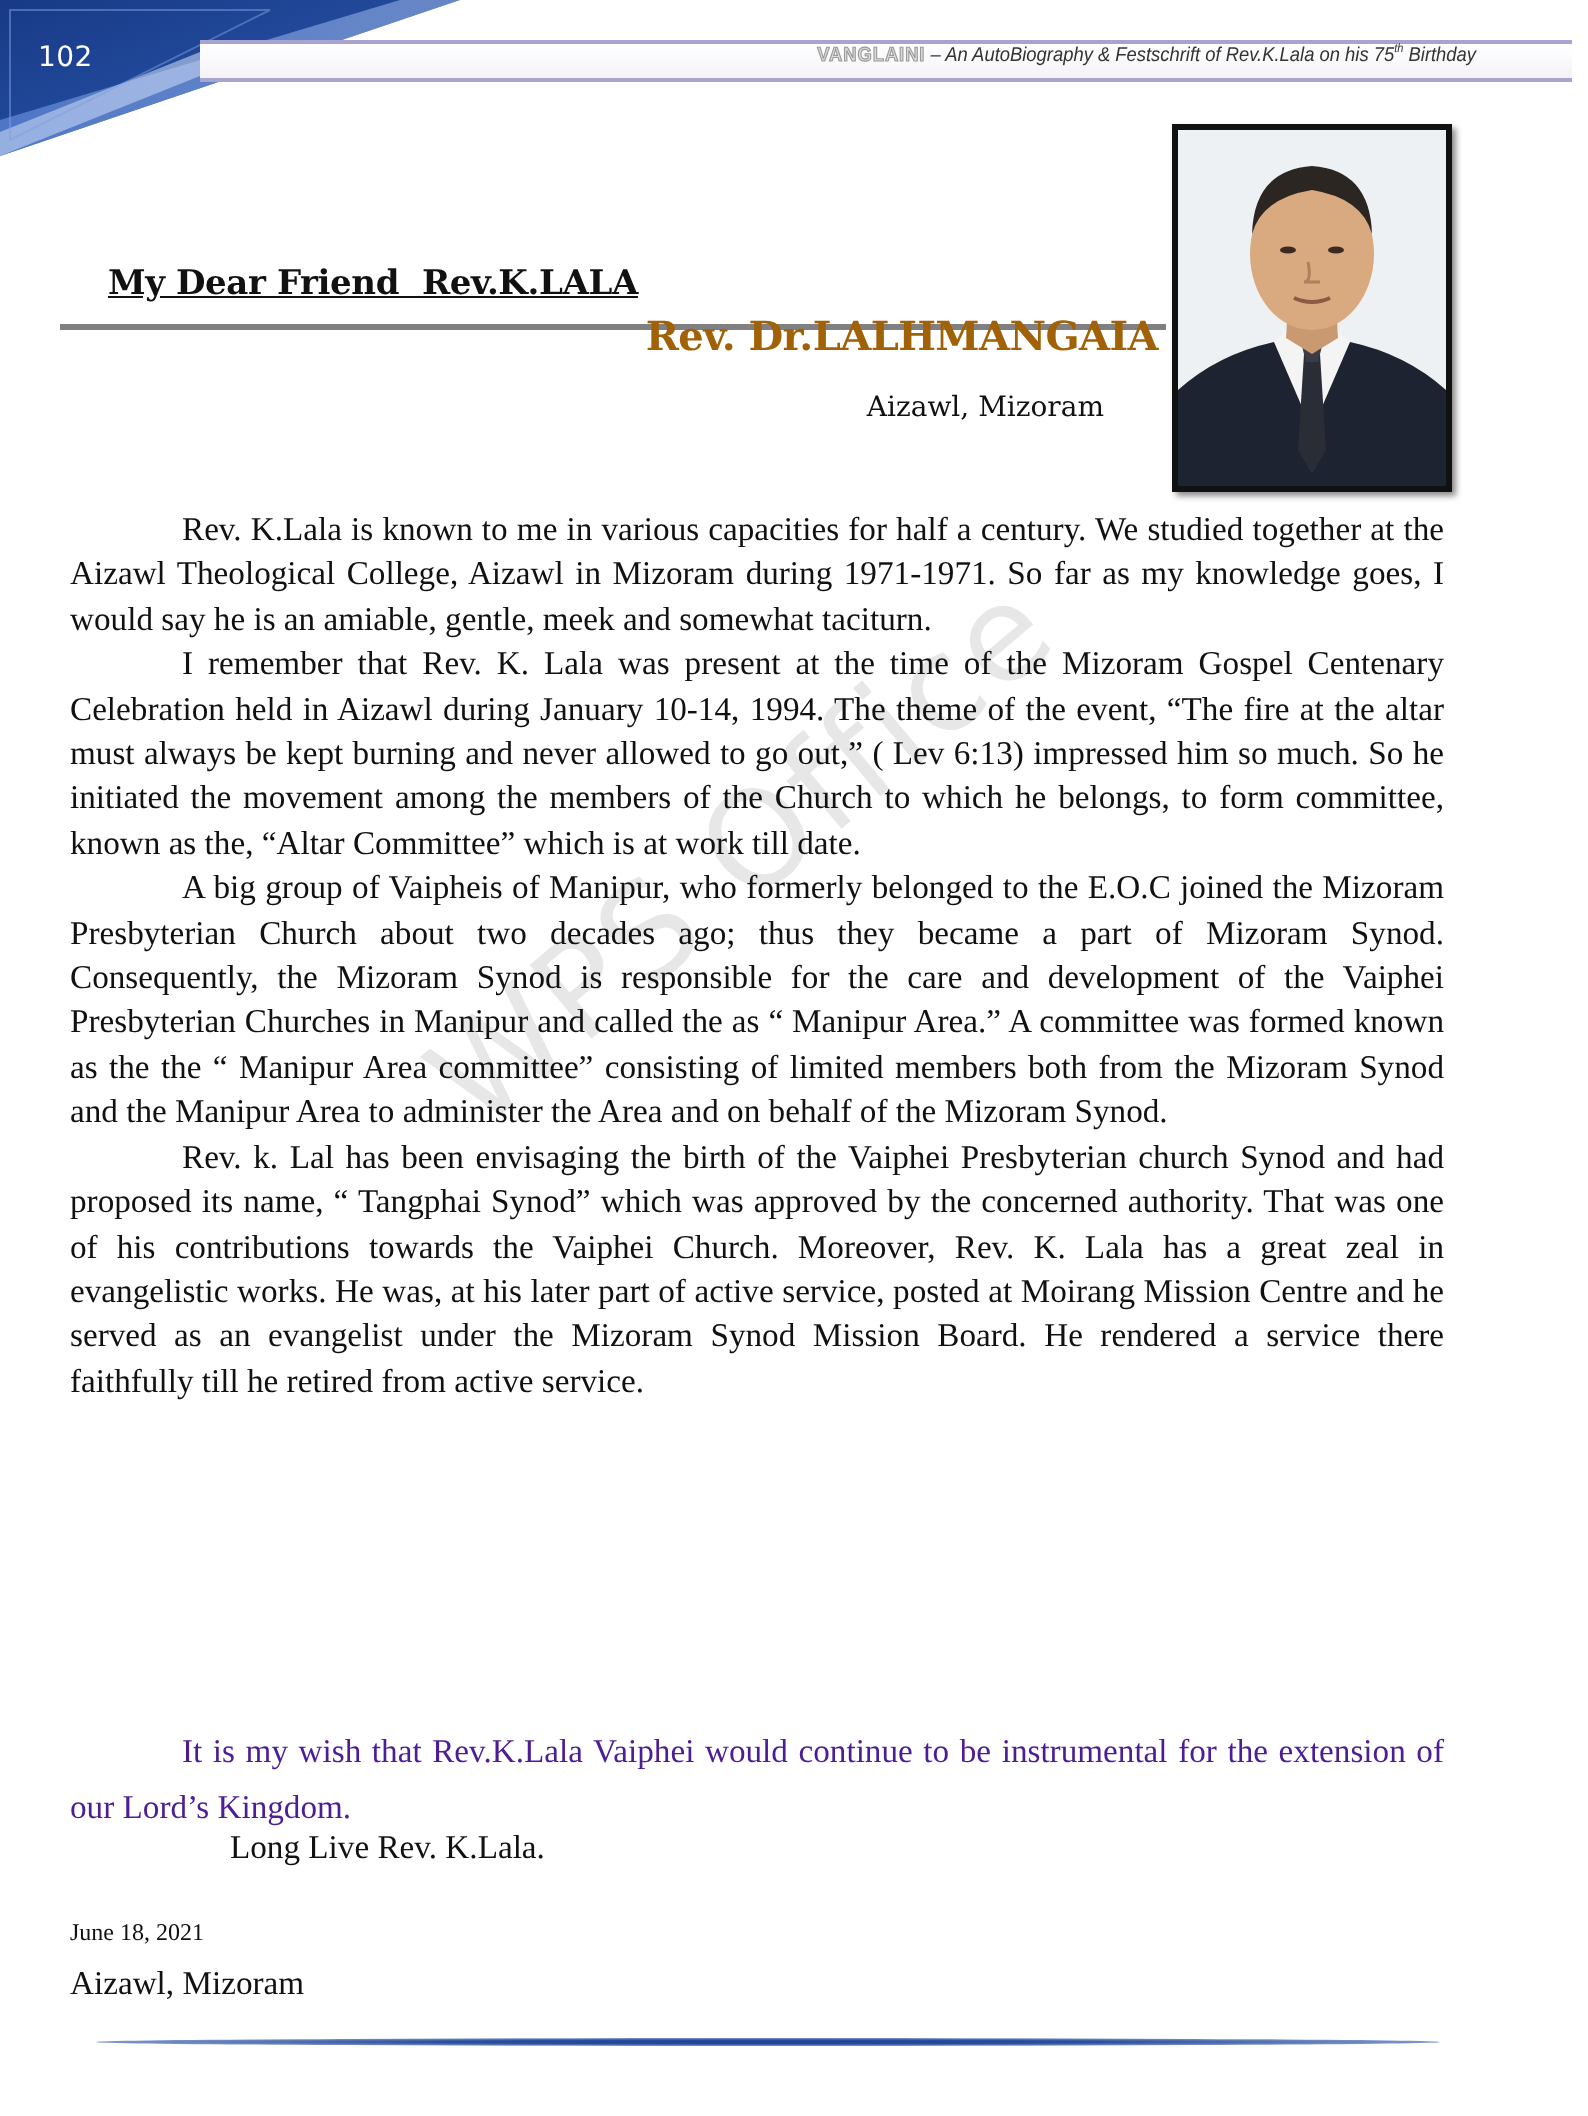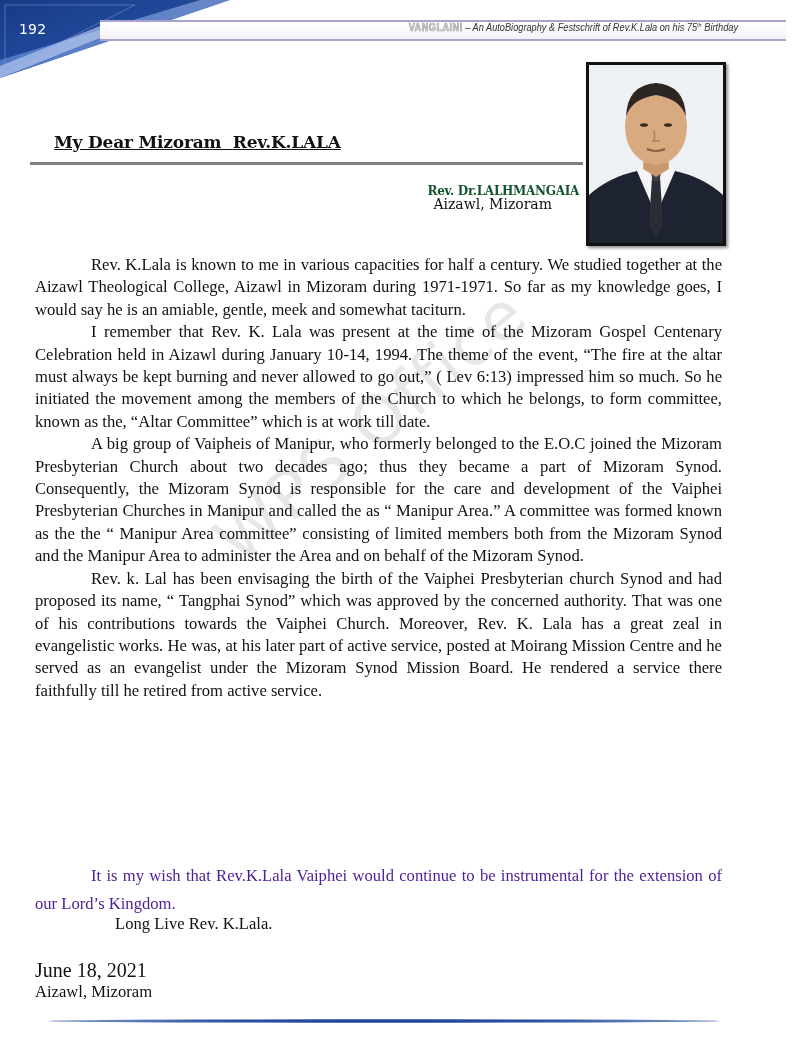--- a/index.html
+++ b/index.html
@@ -82,25 +82,25 @@
       position: absolute;
       left: 30px;
       top: 162px;
       width: 553px;
       height: 3px;
       background: #808080;
     }
     .author-name {
       position: absolute;
       right: 215px;
-      top: 184px;
-      font-family: "DejaVu Serif", serif;
-      font-size: 12px;
+      top: 156px;
+      font-family: "DejaVu Serif", serif;
+      font-size: 20px;
       font-weight: bold;
-      color: #14532d;
+      color: #a16207;
       letter-spacing: -0.3px;
     }
     .author-place {
       position: absolute;
       right: 242px;
       top: 196px;
       font-family: "DejaVu Serif", serif;
       font-size: 14px;
       color: #111111;
     }
@@ -161,21 +161,21 @@
       font-family: "Liberation Serif", serif;
       font-size: 16.6px;
       color: #111111;
       margin-left: 24px;
     }
     .date-line {
       position: absolute;
       left: 35px;
       top: 959px;
       font-family: "Liberation Serif", serif;
-      font-size: 20px;
+      font-size: 12px;
       color: #111111;
     }
     .place-line {
       position: absolute;
       left: 35px;
       top: 982px;
       font-family: "Liberation Serif", serif;
       font-size: 16.6px;
       color: #111111;
     }
@@ -217,24 +217,24 @@
       <stop offset="0" stop-color="#5c84d4" stop-opacity="0.9"></stop>
       <stop offset="1" stop-color="#a8c0ee" stop-opacity="0.6"></stop>
     </linearGradient>
   </defs>
   <polygon points="0,0 230,0 0,78" fill="url(#g1)"></polygon>
   <polygon points="0,78 230,0 200,0 0,60" fill="url(#g2)" opacity="0.85"></polygon>
   <polygon points="0,78 140,22 110,22 0,66" fill="#c7d6f4" opacity="0.6"></polygon>
   <polygon points="5,5 135,5 5,70" fill="none" stroke="#7ea0e0" stroke-opacity="0.5" stroke-width="1"></polygon>
 </svg>
 <div class="header-band"></div>
-<div class="page-number">192</div>
+<div class="page-number">102</div>
 <div class="header-title"><span class="brand">VANGLAINI</span><span> – An AutoBiography &amp; Festschrift of Rev.K.Lala on his 75</span><sup>th</sup><span> Birthday</span></div>
 
-<div class="article-title">My Dear Mizoram  Rev.K.LALA</div>
+<div class="article-title">My Dear Friend  Rev.K.LALA</div>
 <div class="title-rule"></div>
 <div class="author-name">Rev. Dr.LALHMANGAIA</div>
 <div class="author-place">Aizawl, Mizoram</div>
 
 <div class="photo" title="Portrait of Rev. Dr. Lalhmangaia">
   <svg viewBox="0 0 134 178">
     <rect x="0" y="0" width="134" height="178" fill="#eef1f4"></rect>
 
     <path d="M0,178 L0,130 Q20,112 48,106 L67,120 L86,106 Q114,112 134,130 L134,178 Z" fill="#1d2330"></path>
 

